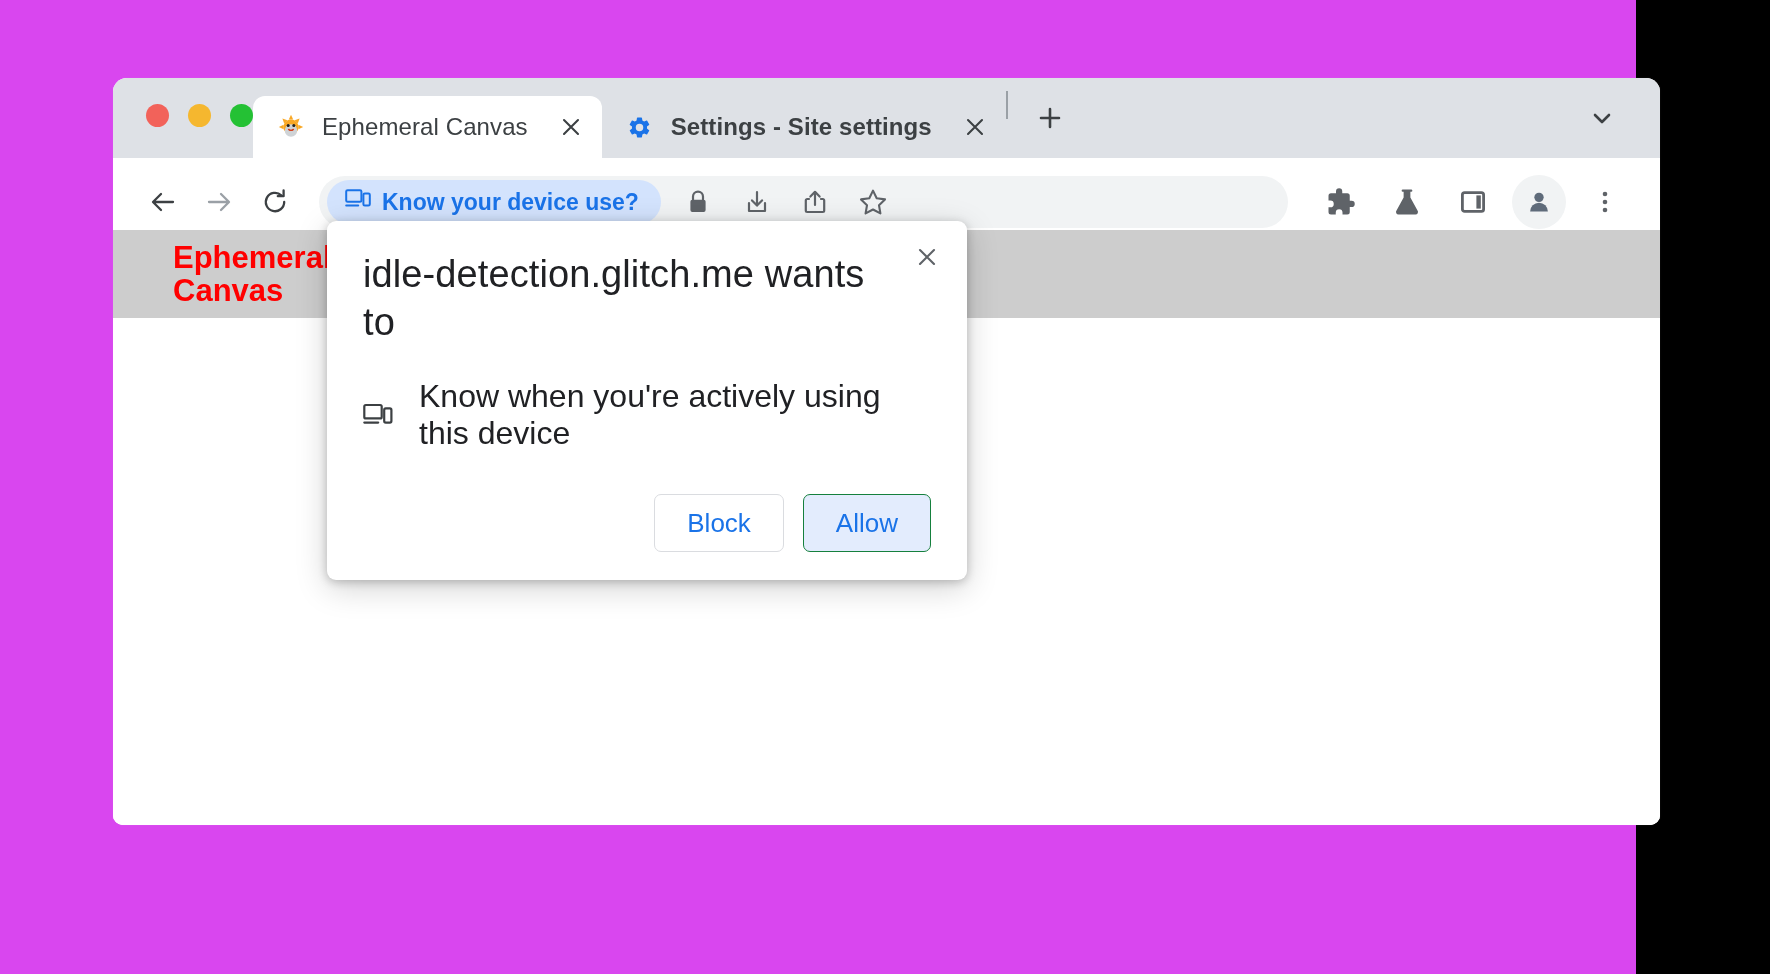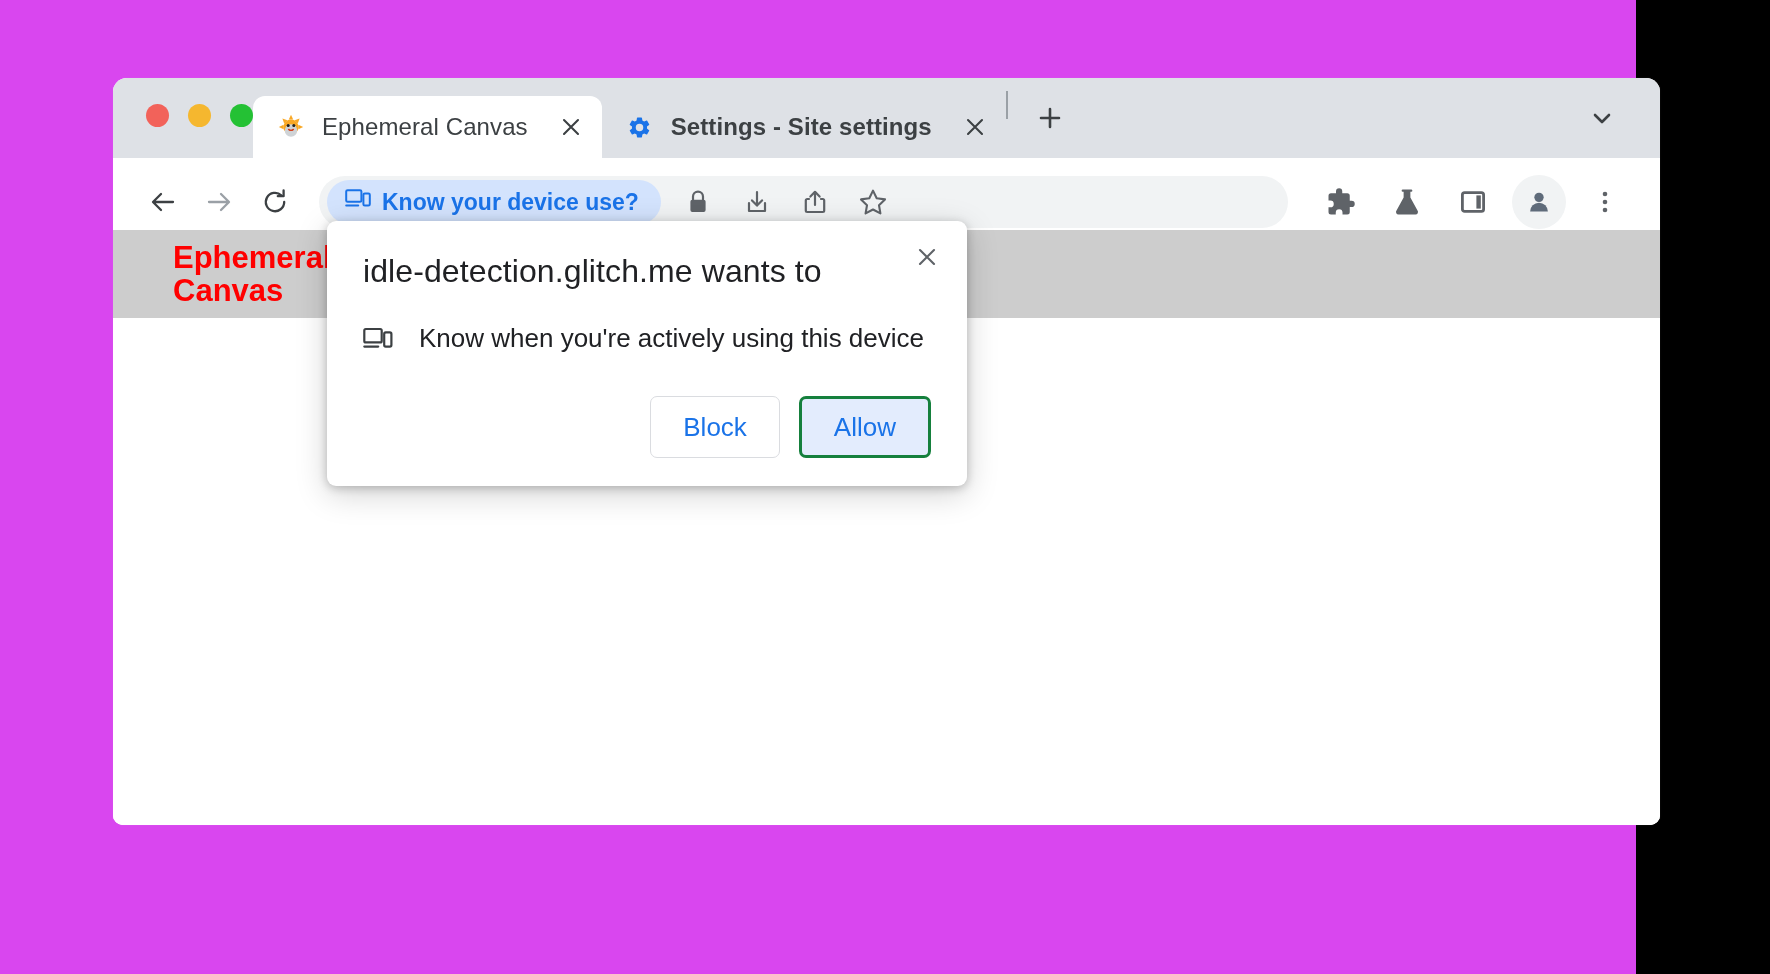--- a/index.html
+++ b/index.html
@@ -220,52 +220,52 @@
     padding: 30px 36px 28px 36px;
   }
   #dialog-close {
     position: absolute;
     top: 18px; right: 22px;
     width: 36px; height: 36px;
     display: flex; align-items: center; justify-content: center;
     color: #5f6368;
   }
   #dialog-title {
-    font-size: 32px;
+    font-size: 38px;
     color: #202124;
     letter-spacing: 0.1px;
     padding-right: 60px;
     line-height: 1.25;
   }
   #dialog-permission-row {
     display: flex;
     align-items: center;
     margin-top: 32px;
     gap: 26px;
   }
   #dialog-permission-icon { color: #3c4043; display: flex; align-items: center; flex: 0 0 auto; }
-  #dialog-permission-text { font-size: 26px; color: #202124; }
+  #dialog-permission-text { font-size: 32px; color: #202124; }
   #dialog-buttons {
     display: flex;
     justify-content: flex-end;
     gap: 19px;
     margin-top: 42px;
   }
   .dlg-btn {
     font-family: "Liberation Sans", sans-serif;
     font-size: 26px;
     font-weight: normal;
     color: #1a73e8;
     border-radius: 7px;
     padding: 15px 32px;
     cursor: default;
     line-height: 1;
   }
   .dlg-btn.block { background: #ffffff; border: 1px solid #dadce0; }
-  .dlg-btn.allow { background: #e3ecfd; border: 3px solid #15803d; }
+  .dlg-btn.allow { background: #e3ecfd; border: 1px solid #15803d; }
 </style>
 </head>
 <body>
 
 <div id="screen">
 
   <div id="browser-window">
 
     <div id="tab-strip">
 

